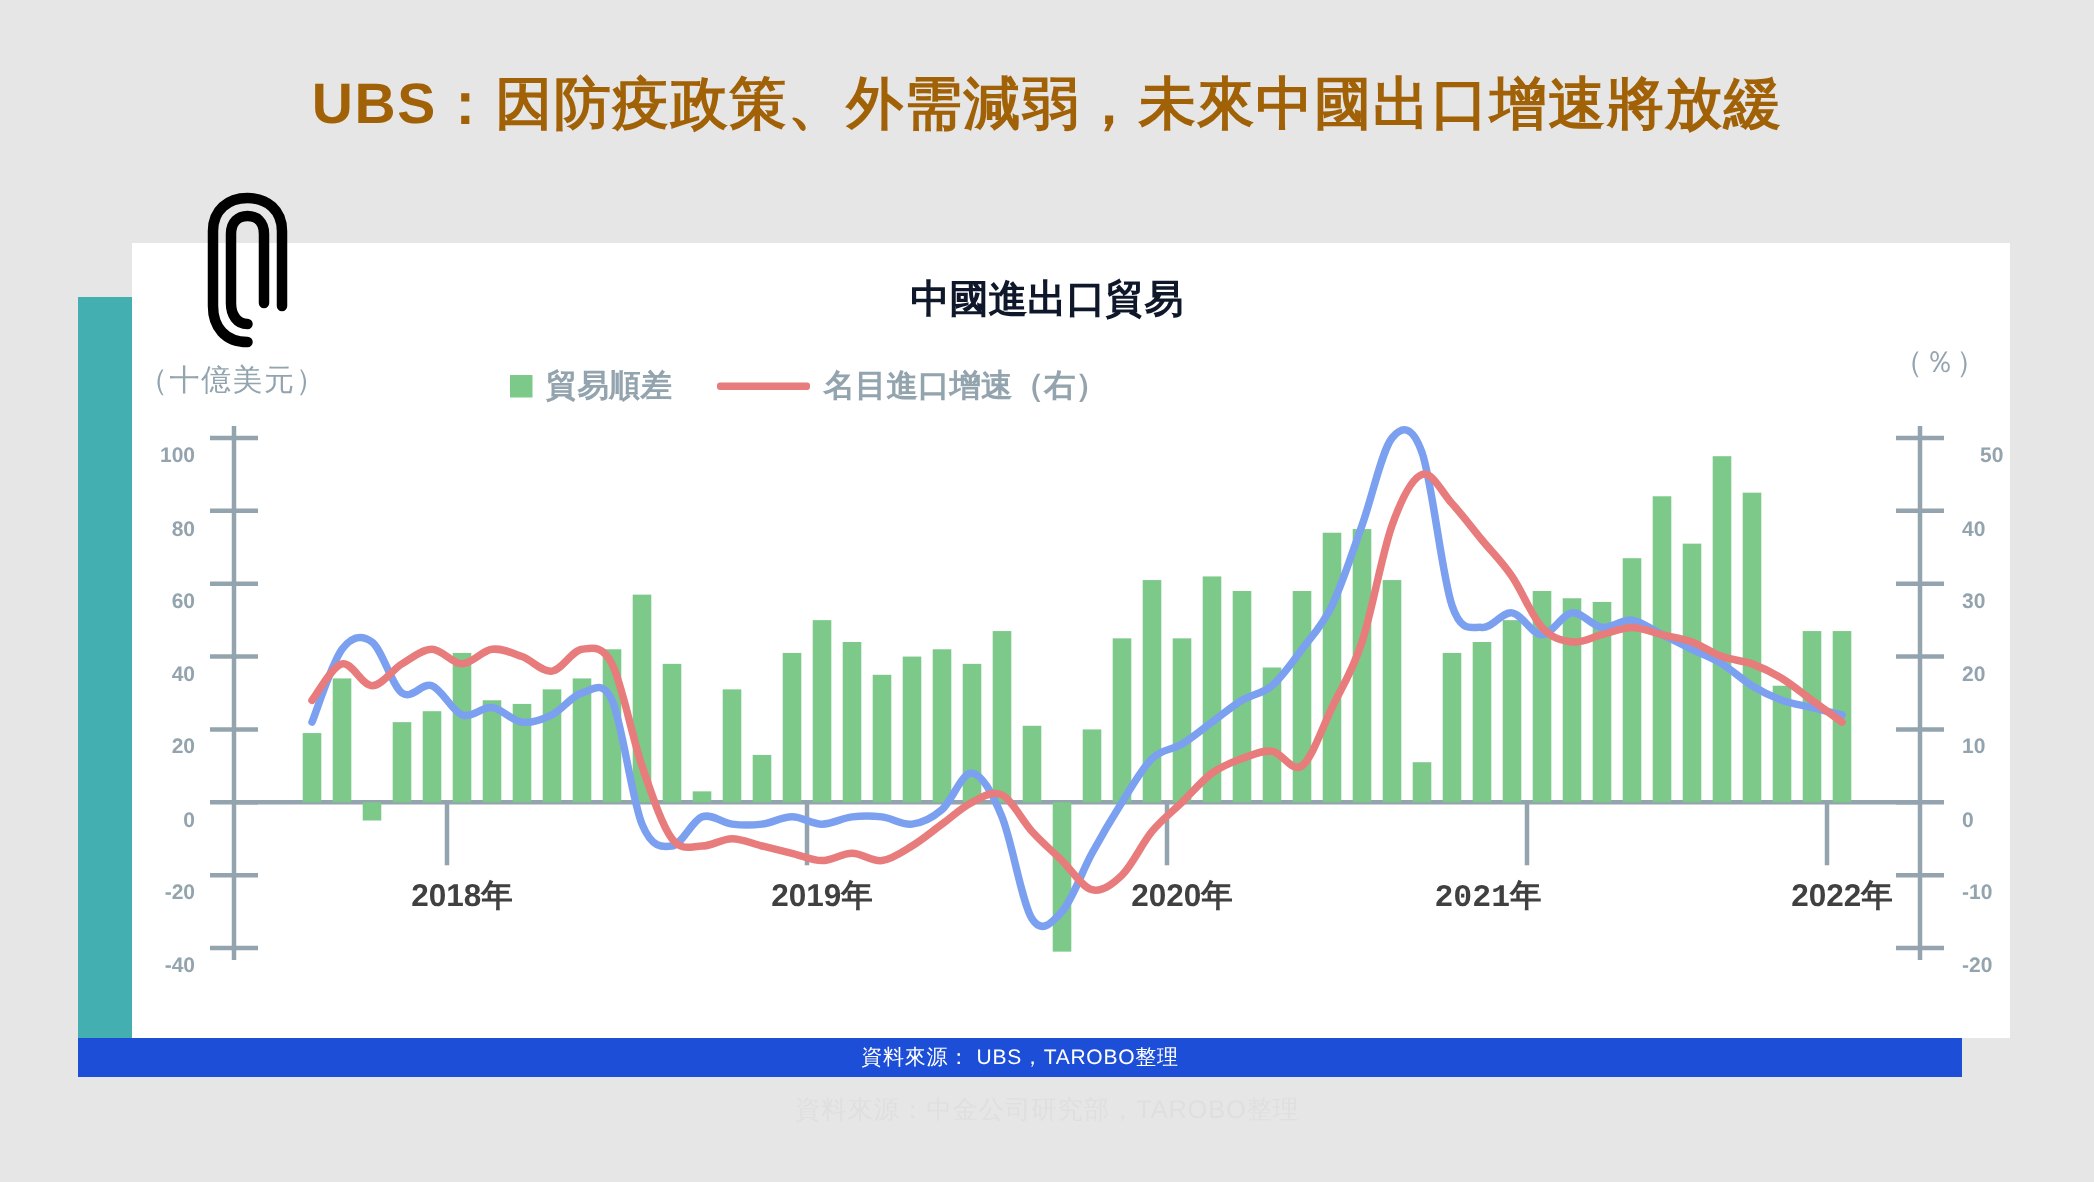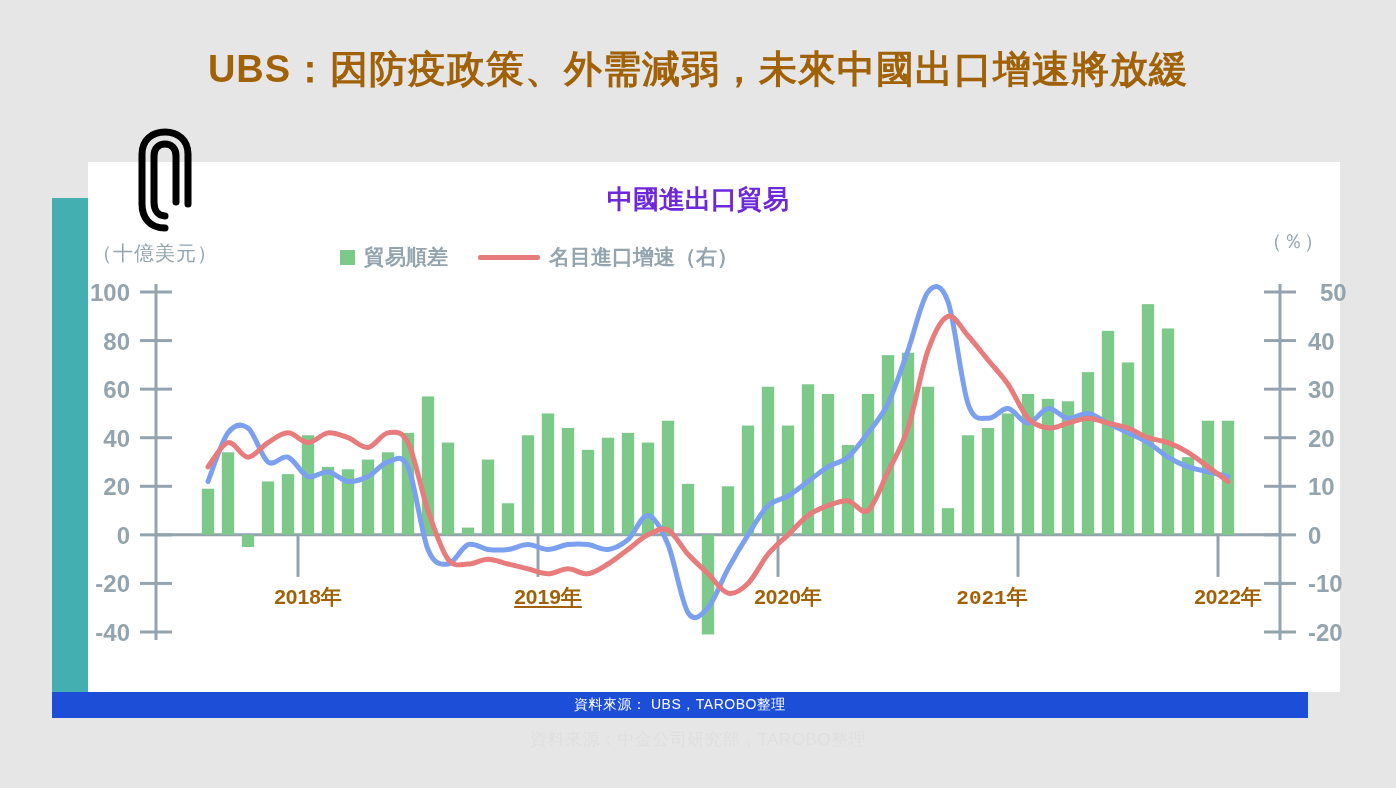--- a/index.html
+++ b/index.html
@@ -24,21 +24,21 @@
   
   #card{
     position:absolute;left:88px;top:162px;width:1252px;height:530px;
     background:#ffffff;
   }
   
   #clip{position:absolute;left:130px;top:128px;width:70px;height:105px;}
   
   #chart-title{
     position:absolute;left:0;top:182px;width:1396px;text-align:center;
-    font-size:26px;font-weight:bold;color:#6d28d9;
+    font-size:26px;font-weight:bold;color:#0f172a;
   }
   #unit-left{
     position:absolute;left:92px;top:240px;
     font-size:20px;color:#93A4AE;letter-spacing:1px;
   }
   #unit-right{
     position:absolute;left:1262px;top:228px;
     font-size:20px;color:#93A4AE;letter-spacing:1px;
   }
   
@@ -48,27 +48,28 @@
   }
   .lg{display:flex;align-items:center;gap:9px;}
   .lg-txt{font-size:21px;font-weight:bold;color:#93A4AE;white-space:nowrap;}
   .sw-bar{width:15px;height:15px;}
   .sw-line{width:62px;height:5px;border-radius:2px;}
   
   #plot-wrap{position:absolute;left:88px;top:270px;width:1252px;height:400px;}
   #plot-svg{display:block;}
   
   .axlbl{
-    position:absolute;font-size:24px;font-weight:bold;color:#93A4AE;
+    position:absolute;font-size:14px;font-weight:bold;color:#93A4AE;
     white-space:nowrap;
+    margin-top:16px;
   }
   .ylab-left{text-align:right;width:62px;}
   .ylab-right{text-align:left;width:62px;}
   .xlab{
-    position:absolute;font-size:21px;font-weight:bold;color:#a16207;
+    position:absolute;font-size:21px;font-weight:bold;color:#404040;
     white-space:nowrap;text-align:center;
   }
   
   #source-bar{
     position:absolute;left:52px;top:692px;width:1256px;height:26px;
     background:#1d4ed8;
     display:flex;align-items:center;justify-content:center;
   }
   #source-txt{font-size:14px;color:#ffffff;letter-spacing:.5px;}
   #ghost-src{
@@ -198,21 +199,21 @@
     <div class="axlbl ylab-left" style="left: -20px; top: 349px;">-40</div>
     <div class="axlbl ylab-right" style="left: 1232px; top: 9px;">50</div>
     <div class="axlbl ylab-right" style="left: 1220px; top: 57.5714px;">40</div>
     <div class="axlbl ylab-right" style="left: 1220px; top: 106.143px;">30</div>
     <div class="axlbl ylab-right" style="left: 1220px; top: 154.714px;">20</div>
     <div class="axlbl ylab-right" style="left: 1220px; top: 203.286px;">10</div>
     <div class="axlbl ylab-right" style="left: 1220px; top: 251.857px;">0</div>
     <div class="axlbl ylab-right" style="left: 1220px; top: 300.429px;">-10</div>
     <div class="axlbl ylab-right" style="left: 1220px; top: 349px;">-20</div>
     <div class="xlab" style="width: 120px; left: 160px; top: 312.857px;">2018年</div>
-    <div class="xlab" style="width: 120px; left: 400px; top: 312.857px; text-decoration: underline;">2019年</div>
+    <div class="xlab" style="width: 120px; left: 400px; top: 312.857px;">2019年</div>
     <div class="xlab" style="width: 120px; left: 640px; top: 312.857px;">2020年</div>
     <div class="xlab" style="width: 120px; left: 844px; top: 312.857px; font-family: Liberation Mono, monospace;">2021年</div>
     <div class="xlab" style="width: 120px; left: 1080px; top: 312.857px;">2022年</div>
   </div>
 
 <div id="source-bar">
   <span id="source-txt">資料來源： UBS，TAROBO整理</span>
 </div>
 <div id="ghost-src">資料來源：中金公司研究部，TAROBO整理</div>
 

